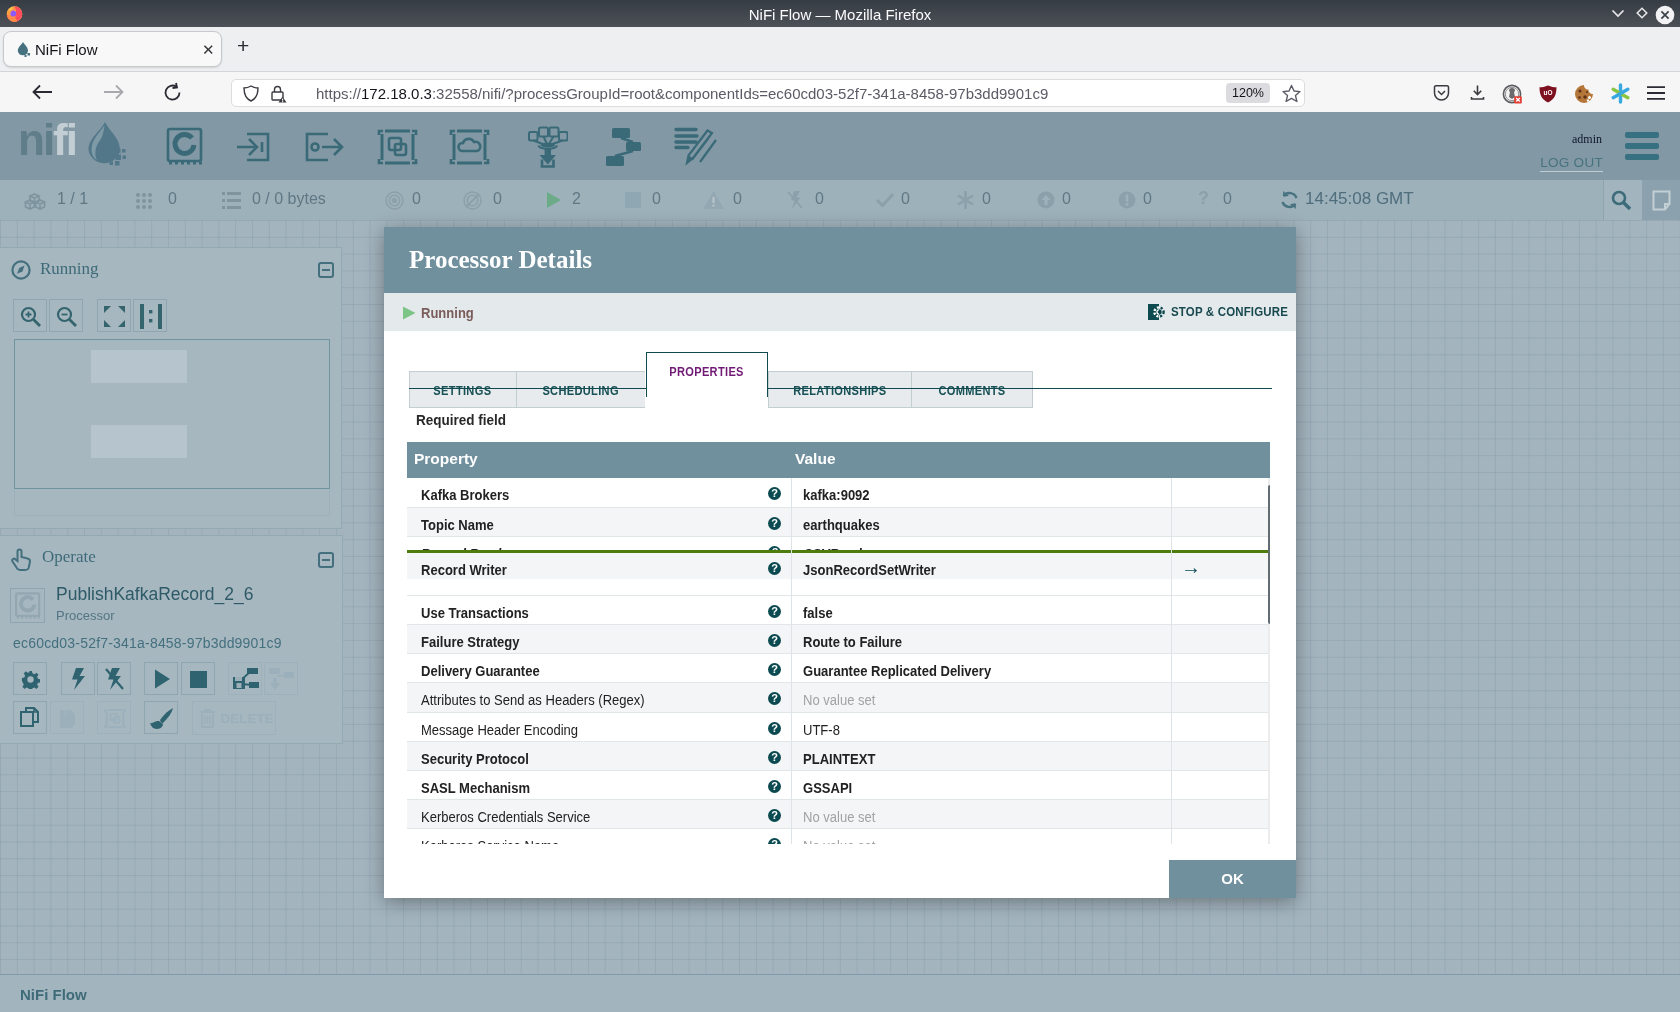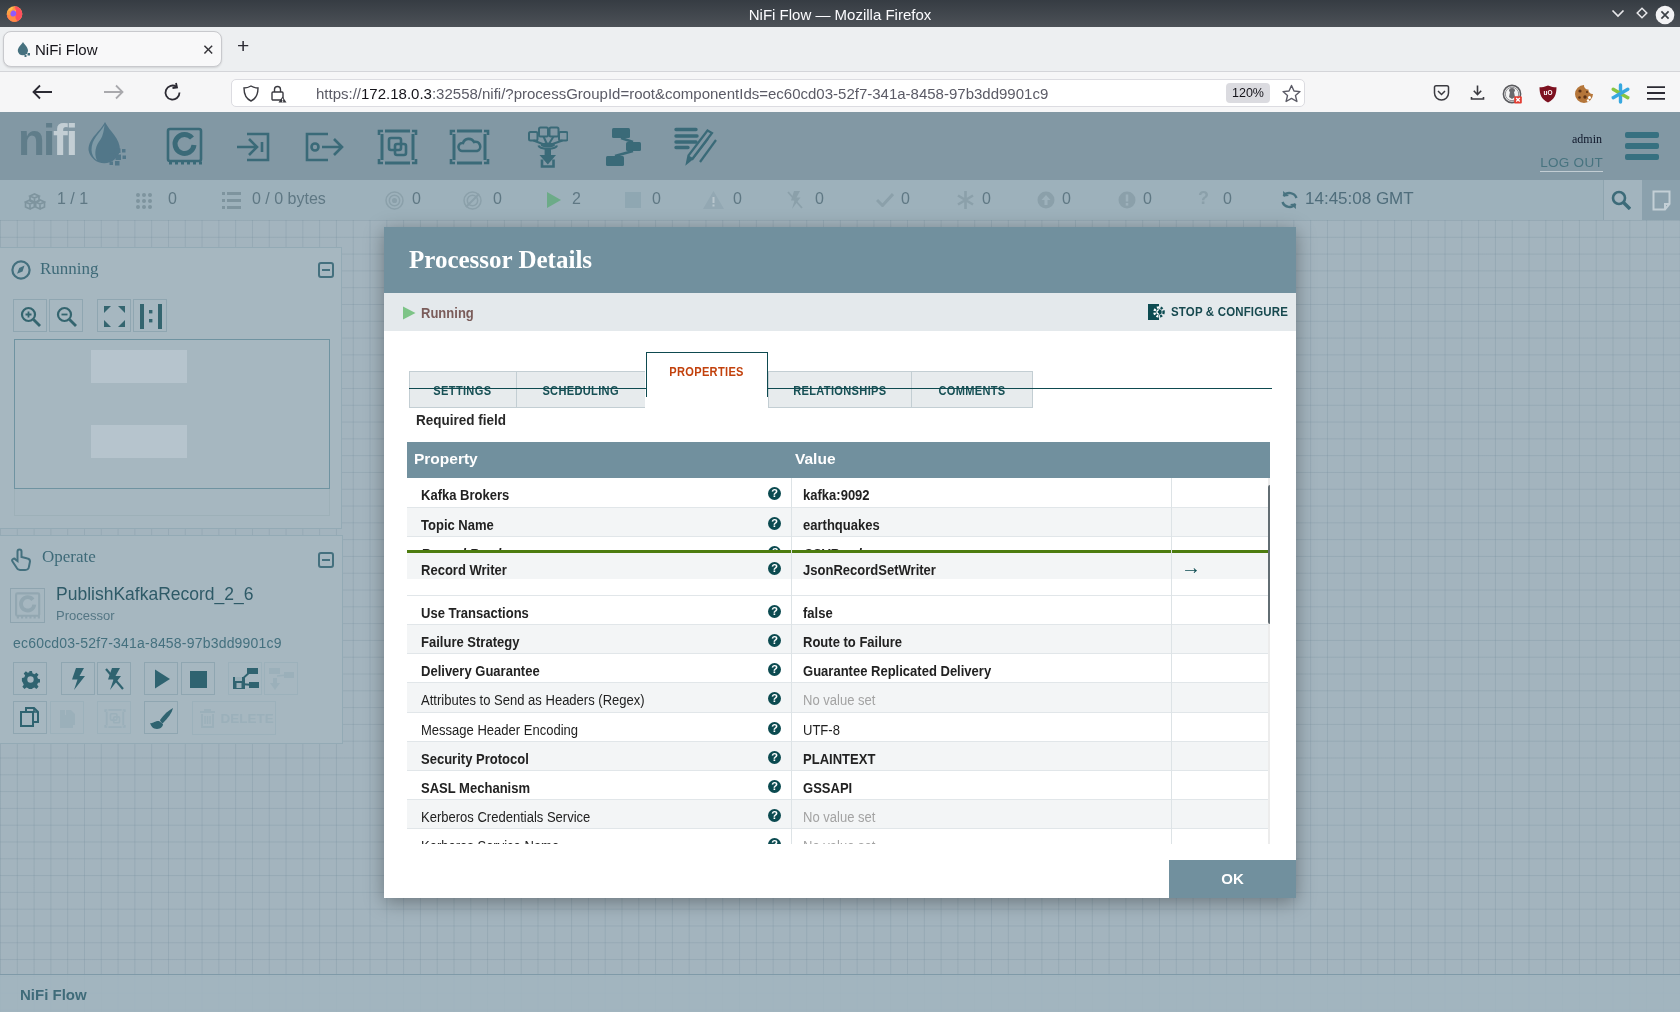--- a/index.html
+++ b/index.html
@@ -40,21 +40,21 @@
 
 #modal { left:384px; top:227px; width:912px; height:671px; background:#fff; box-shadow:0 4px 18px rgba(0,0,0,.35); }
 #mhead { left:0; top:0; width:912px; height:66px; background:#71909e; }
 #mhead span { position:absolute; left:25px; top:19px; font-family:"Liberation Serif", serif; font-weight:bold; font-size:25px; color:#fff; }
 #mstatus { left:0; top:66px; width:912px; height:38px; background:#e4e9ec; }
 #running { left:37px; top:11px; font-weight:bold; font-size:15.5px; color:#7a5c5a; transform:scaleX(0.84); transform-origin:0 50%; }
 #stopcfg { left:787px; top:11px; font-weight:bold; font-size:13.5px; color:#17494f; letter-spacing:.2px; transform:scaleX(0.85); transform-origin:0 50%; white-space:nowrap; }
 .tab { position:absolute; top:125px; height:37px; background:#e7ebed; border:1px solid #c3ced3; border-right:none; font-weight:bold; font-size:13.5px; color:#175055; text-align:center; letter-spacing:.4px; }
 .tab { line-height:37px;margin-top:19px; } .tab span { position:relative; }
 #tabline { left:24.7px; top:161px; width:863.3px; height:1px; background:#0e4a50; }
-#tabactive { line-height:45px; position:absolute; top:125px; left:262px; width:121.8px; height:45px; background:#fff; border:1px solid #0e4a50; border-bottom:none; font-weight:bold; font-size:13.5px; color:#c2410c; text-align:center; letter-spacing:.4px; z-index:3; }
+#tabactive { line-height:45px; position:absolute; top:125px; left:262px; width:121.8px; height:45px; background:#fff; border:1px solid #0e4a50; border-bottom:none; font-weight:bold; font-size:13.5px; color:#701a75; text-align:center; letter-spacing:.4px; z-index:3; }
 #reqfield { left:32px; top:184px; font-weight:bold; font-size:15px; color:#282828; transform:scaleX(0.9); transform-origin:0 50%; }
 #ptable { left:23px; top:215px; width:863px; height:401.5px; overflow:hidden; }
 #pthead { position:absolute; left:0; top:0; width:952px; height:36px; background:#71909e; color:#fff; font-weight:bold; font-size:15.5px; }
 .prow { position:absolute; left:0; width:863px; height:29.2px; font-size:15.5px; }
 .prow.alt { background:#f3f5f6; }
 .prow .nm { position:absolute; left:14px; top:8px; color:#222; }
 .prow .vl { position:absolute; left:396px; top:8px; color:#222; }
 .prow .gray { color:#a3a3a3; }
 .prow b { font-weight:bold; }
 .vline1 { left:384px; top:36px; width:1px; height:365.5px; background:#dde3e6; }

